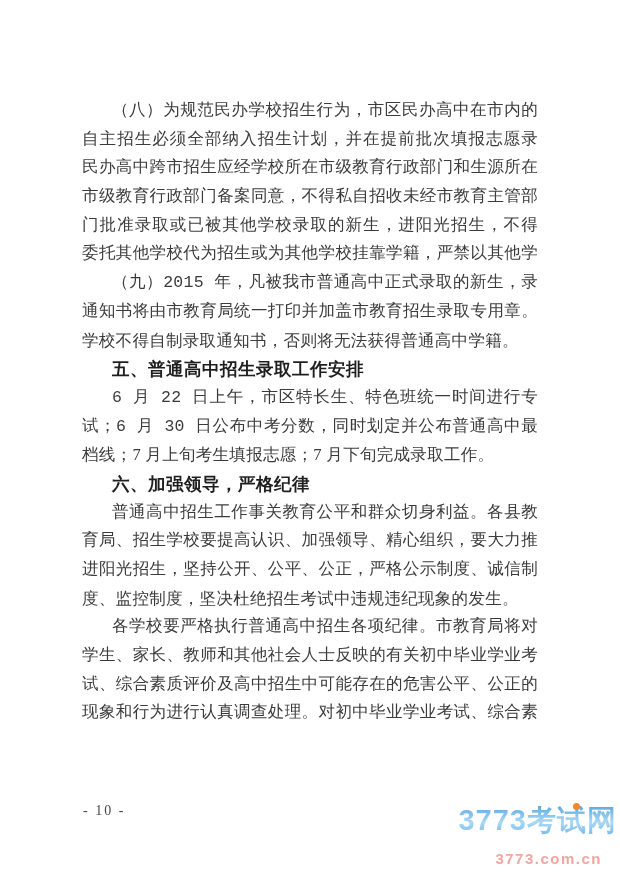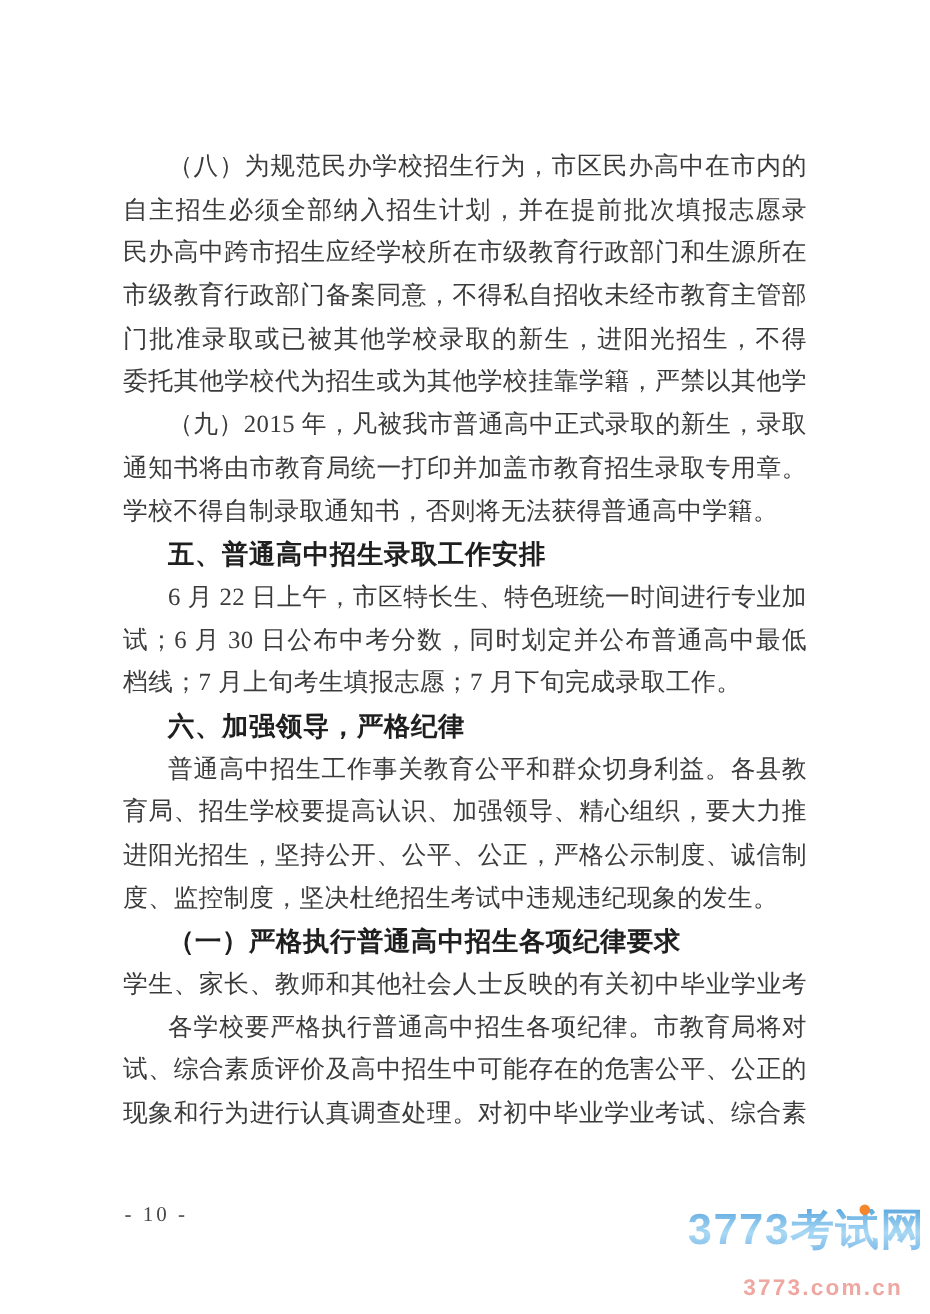--- a/index.html
+++ b/index.html
@@ -22,20 +22,21 @@
     font-size:16.5px;
     color:#3b3b3b;
     letter-spacing:0.3px;
     overflow:hidden;
     white-space:normal;
     text-align:left;
   }
   .line.fill{
     text-align:justify;
     text-align-last:justify;
+    font-family:Liberation Mono, monospace;
   }
   .line.indent{
     padding-left:30px;
   }
   .line.heading{
     font-family:Liberation Serif, serif;
     font-weight:700;
     font-size:17.5px;
     color:#1f1f1f;
     letter-spacing:0.5px;
@@ -102,23 +103,22 @@
       <div class="line">学校不得自制录取通知书，否则将无法获得普通高中学籍。</div>
       <div class="line heading indent">五、普通高中招生录取工作安排</div>
       <div class="line indent fill">6 月 22 日上午，市区特长生、特色班统一时间进行专业加</div>
       <div class="line fill">试；6 月 30 日公布中考分数，同时划定并公布普通高中最低建</div>
       <div class="line">档线；7 月上旬考生填报志愿；7 月下旬完成录取工作。</div>
       <div class="line heading indent">六、加强领导，严格纪律</div>
       <div class="line indent fill">普通高中招生工作事关教育公平和群众切身利益。各县教</div>
       <div class="line fill">育局、招生学校要提高认识、加强领导、精心组织，要大力推</div>
       <div class="line fill">进阳光招生，坚持公开、公平、公正，严格公示制度、诚信制</div>
       <div class="line">度、监控制度，坚决杜绝招生考试中违规违纪现象的发生。</div>
-      <div class="line heading indent">（一）严格执行普通高中招生各项纪律要求</div>
+      <div class="line indent fill">各学校要严格执行普通高中招生各项纪律。市教育局将对</div>
       <div class="line fill">学生、家长、教师和其他社会人士反映的有关初中毕业学业考</div>
-      <div class="line indent fill">各学校要严格执行普通高中招生各项纪律。市教育局将对</div>
       <div class="line fill">试、综合素质评价及高中招生中可能存在的危害公平、公正的</div>
       <div class="line fill">现象和行为进行认真调查处理。对初中毕业学业考试、综合素</div>
     </div>
 
   <div class="page-number">- 10 -</div>
 
   <div class="watermark">
     <span class="wm-logo">3773考试网<span class="wm-dot"></span></span>
     <div class="wm-url">3773.com.cn</div>
   </div>

